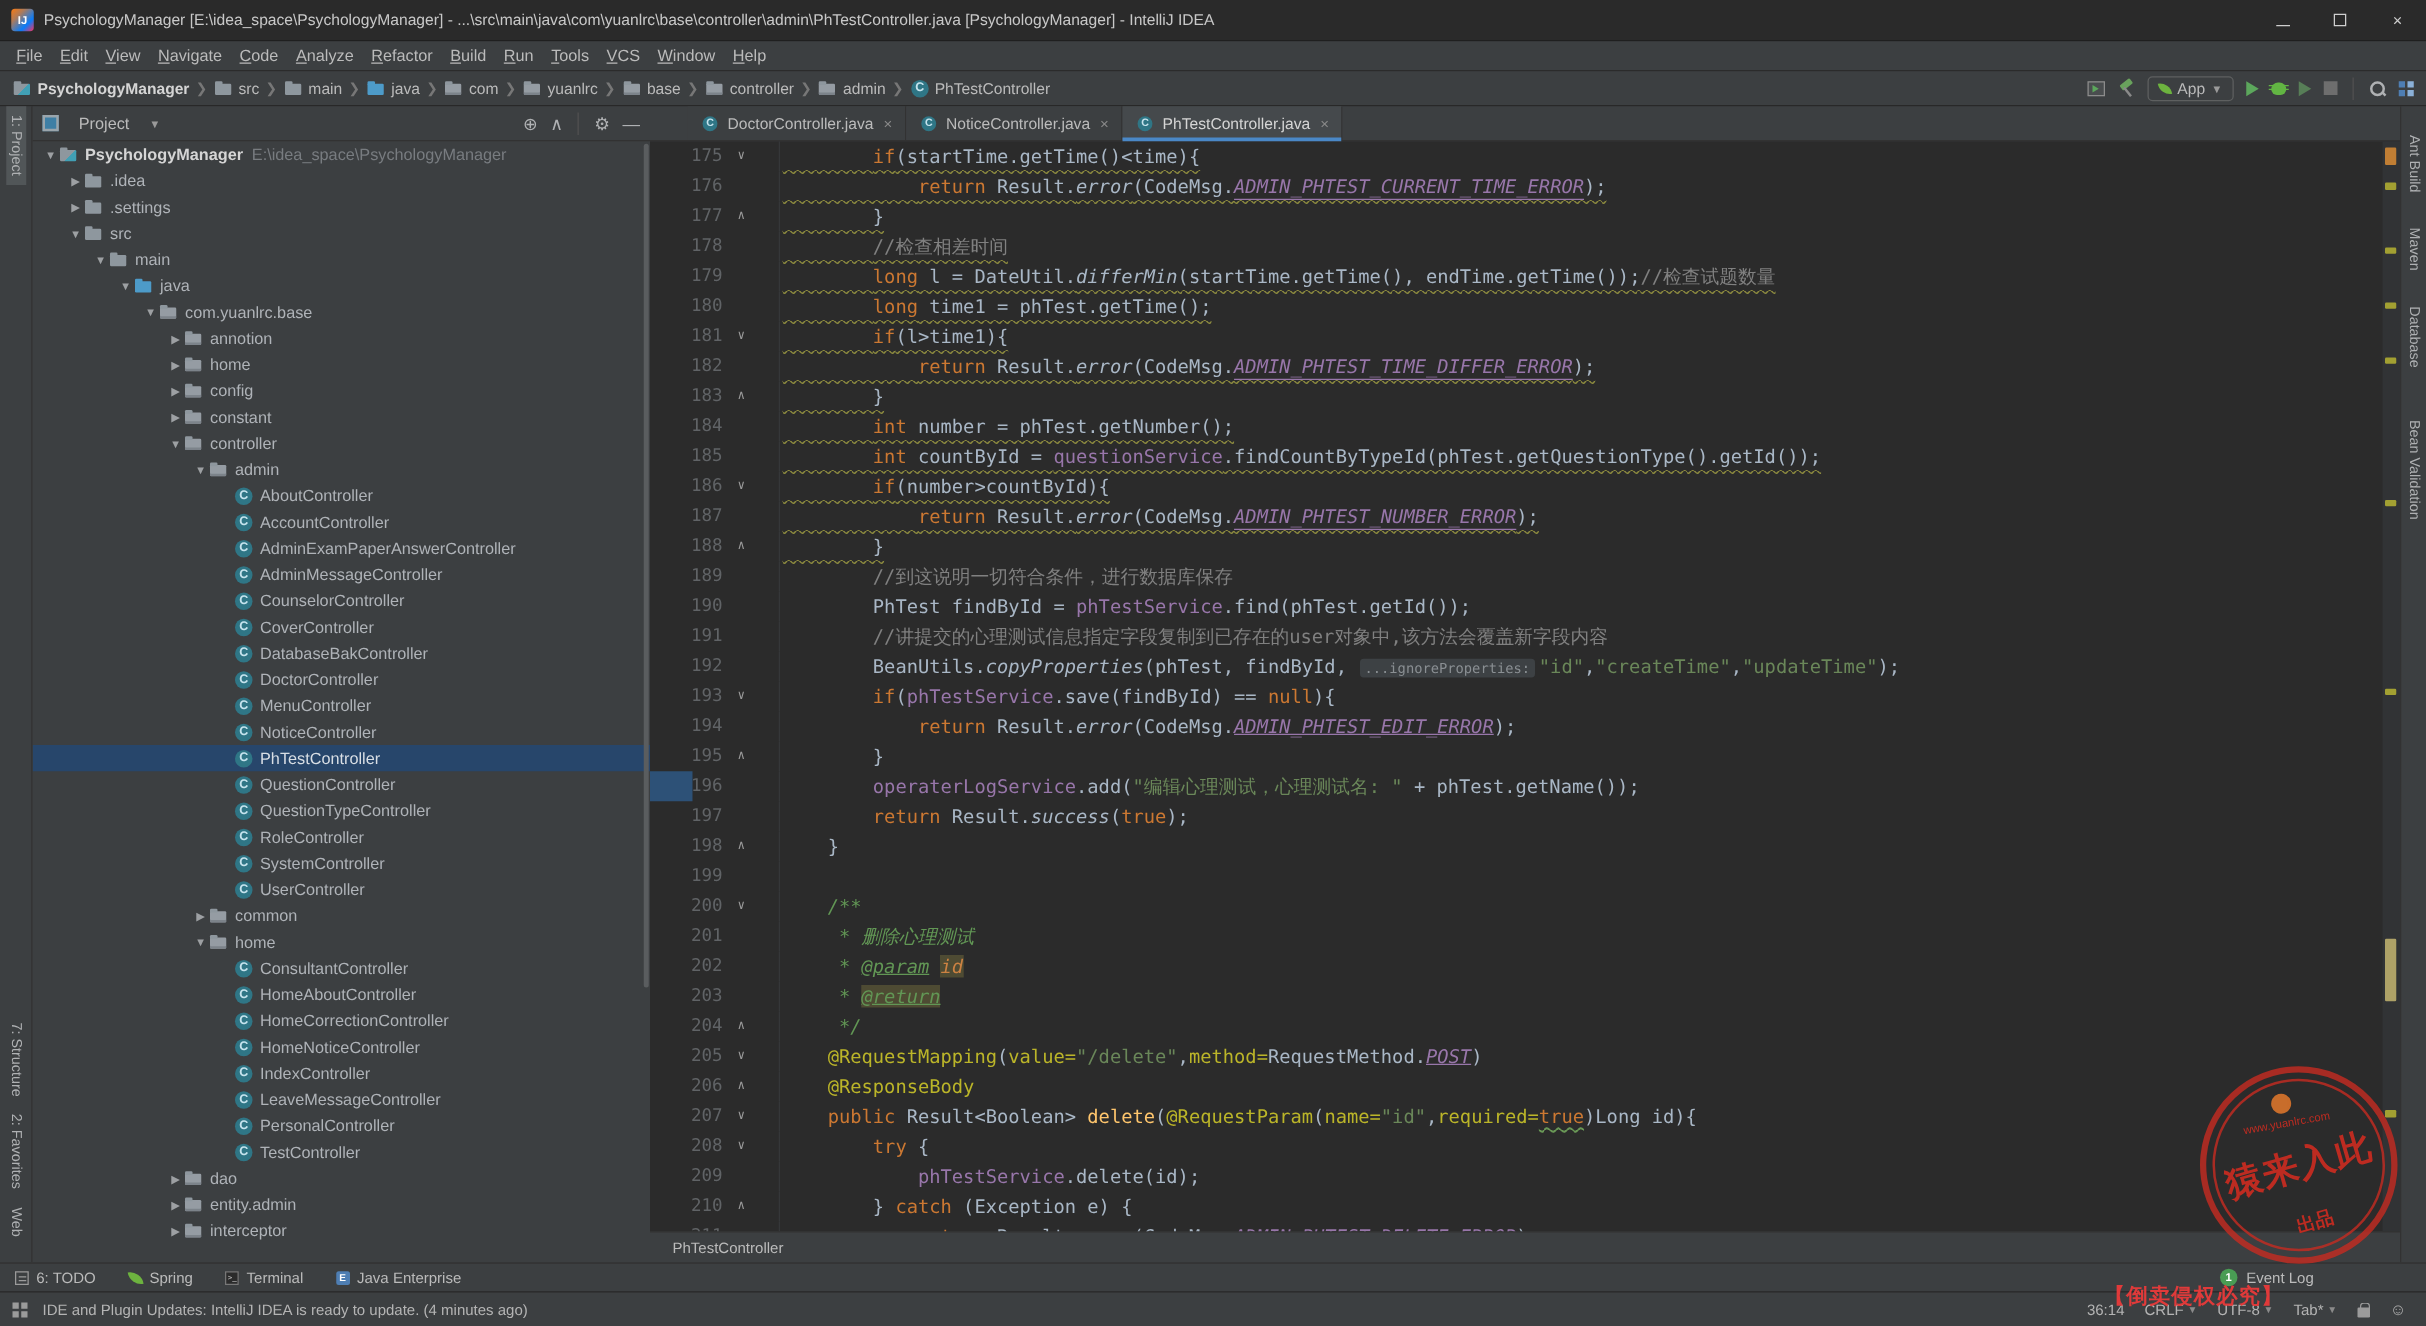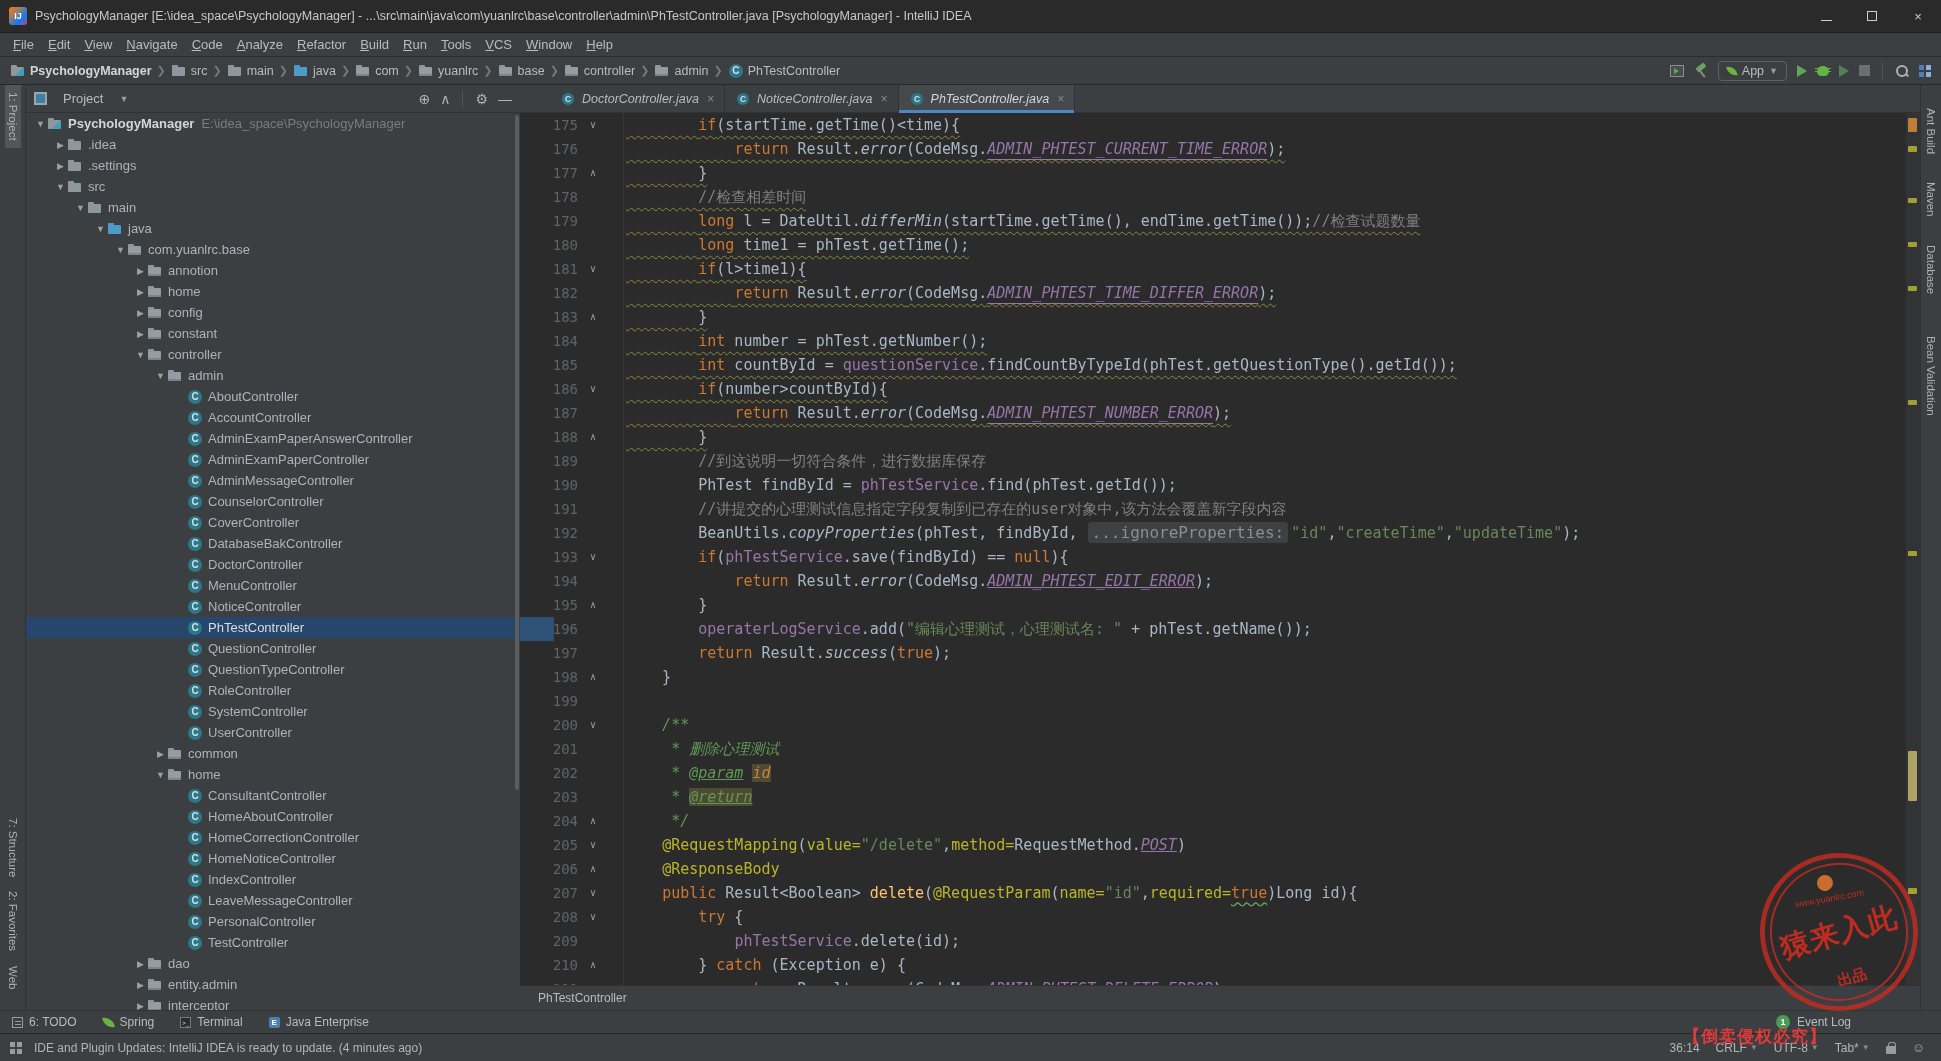--- a/index.html
+++ b/index.html
@@ -92,21 +92,21 @@
       content:"";position:absolute;left:1px;top:2px;width:6px;height:3px;background:#8E979E;border-radius:1px 1px 0 0;}
   .ico.srcroot::before{background:#4D9BC9;}
   .ico.srcroot::after{background:#4D9BC9;}
   .ico.project::before{background:linear-gradient(135deg,#8E979E 55%,#41A0B5 55%);}
   .ico.package::before{background:#959CA3;box-shadow:inset 0 -2px 0 #7C838A;}
   .ico.class::before{content:"C";position:absolute;left:1px;top:1px;width:14px;height:14px;background:#2F7686;
       border-radius:50%;color:#C5E3ED;font:bold 10px/14px "Liberation Sans",sans-serif;text-align:center;}
 
   
   .editor-col{flex:1;display:flex;flex-direction:column;background:#2B2B2B;min-width:0;position:relative;}
-  .tab-bar{height:28px;background:#3C3F41;display:flex;align-items:flex-end;padding-left:30px;border-bottom:1px solid #323232;flex:none;font-style:italic;}
+  .tab-bar{height:28px;background:#3C3F41;display:flex;align-items:flex-end;padding-left:30px;border-bottom:1px solid #323232;flex:none;}
   .tab{display:flex;align-items:center;gap:6px;height:27px;padding:0 10px;font-size:12.5px;color:#BBBBBB;
        border-right:1px solid #323232;background:#3C3F41;position:relative;}
   .tab.active{background:#45494C;color:#D5D5D5;}
   .tab.active::after{content:"";position:absolute;left:0;right:0;bottom:-1px;height:3px;background:#4A88C7;}
   .tab .close{color:#8A8A8A;font-size:12px;margin-left:2px;}
   .code-area{flex:1;overflow:hidden;position:relative;font-family:"DejaVu Sans Mono",monospace;font-size:15px;}
   .code-row{height:24px;line-height:24px;display:flex;white-space:pre;}
   .gutter-cell{width:104px;flex:none;display:flex;position:relative;border-right:1px solid #353739;}
   .gutter-cell.caret::before{content:"";position:absolute;left:0;top:0;width:34px;height:100%;background:#2D5177;}
   .lnum{width:58px;text-align:right;color:#606366;font-size:14px;position:relative;}
@@ -121,21 +121,21 @@
   .t-c{color:#808080;}
   .t-dc{color:#629755;font-style:italic;}
   .t-dct{color:#629755;font-style:italic;text-decoration:underline;}
   .t-dct2{color:#629755;font-style:italic;text-decoration:underline;background:#4E4B33;}
   .t-hl{color:#CC8242;font-style:italic;background:#4E4B33;}
   .t-f{color:#9876AA;}
   .t-sf{color:#9876AA;font-style:italic;text-decoration:underline;}
   .t-sm{color:#A9B7C6;font-style:italic;}
   .t-m{color:#FFC66D;}
   .t-an{color:#BBB529;}
-  .t-chip{background:#3D4144;color:#8A8F93;border-radius:3px;padding:1px 4px;margin:0 3px 0 1px;font-size:16px;}
+  .t-chip{background:#3D4144;color:#8A8F93;border-radius:3px;padding:1px 4px;margin:0 3px 0 1px;font-size:11px;}
   .editor-bc{height:25px;background:#3C3F41;border-top:1px solid #323232;display:flex;align-items:center;
              padding-left:18px;font-size:12px;color:#BBBBBB;flex:none;}
   .stripe-col{position:absolute;top:0;right:0;width:14px;height:100%;background:#313335;}
   .stripe-mark{position:absolute;left:2px;width:9px;border-radius:1px;}
 
   
   .bottombar{position:absolute;left:0;top:1010px;width:100%;height:23px;background:#3C3F41;
              border-top:1px solid #323232;display:flex;align-items:center;padding:0 12px;font-size:12px;}
   .bb-item{display:flex;align-items:center;gap:6px;margin-right:26px;color:#BBBBBB;}
   .bb-ic{width:11px;height:11px;flex:none;}
@@ -377,25 +377,20 @@
           </div>
           <div class="tree-row" style="padding-left: 148px;">
             <span class="tree-arrow"></span>
             <span class="ico class"></span>
             <span class="tree-label">AccountController</span>
           </div>
           <div class="tree-row" style="padding-left: 148px;">
             <span class="tree-arrow"></span>
             <span class="ico class"></span>
             <span class="tree-label">AdminExamPaperAnswerController</span>
-          </div>
-          <div class="tree-row" style="padding-left: 148px;">
-            <span class="tree-arrow"></span>
-            <span class="ico class"></span>
-            <span class="tree-label">AdminExamPaperController</span>
           </div>
           <div class="tree-row" style="padding-left: 148px;">
             <span class="tree-arrow"></span>
             <span class="ico class"></span>
             <span class="tree-label">AdminMessageController</span>
           </div>
           <div class="tree-row" style="padding-left: 148px;">
             <span class="tree-arrow"></span>
             <span class="ico class"></span>
             <span class="tree-label">CounselorController</span>

